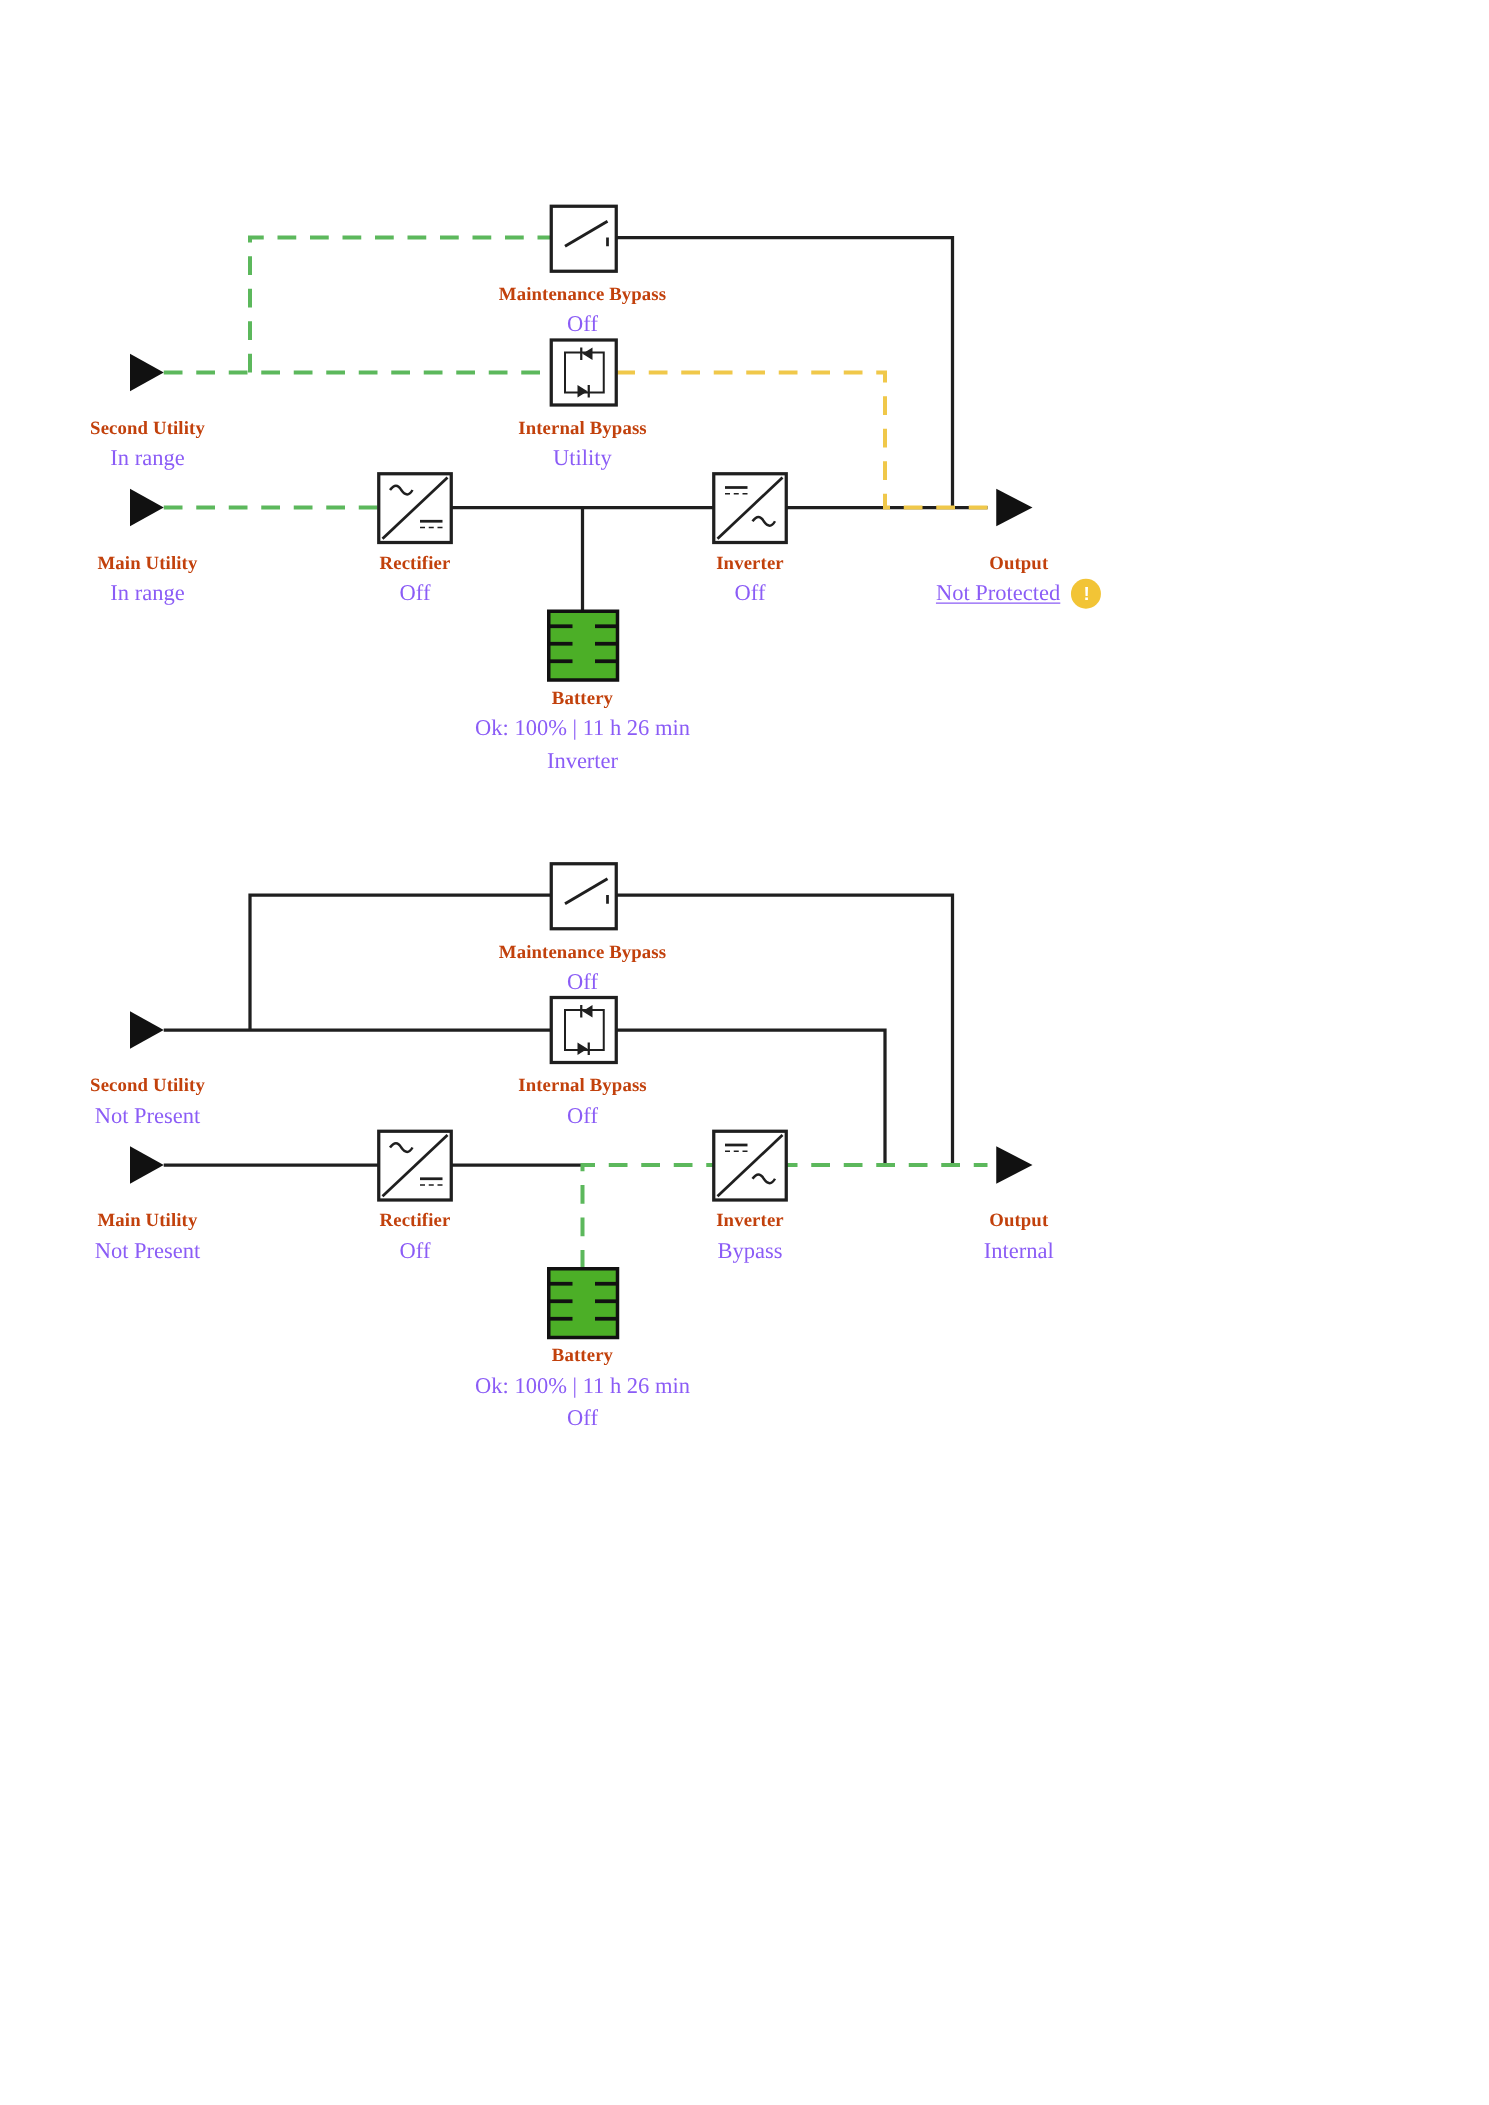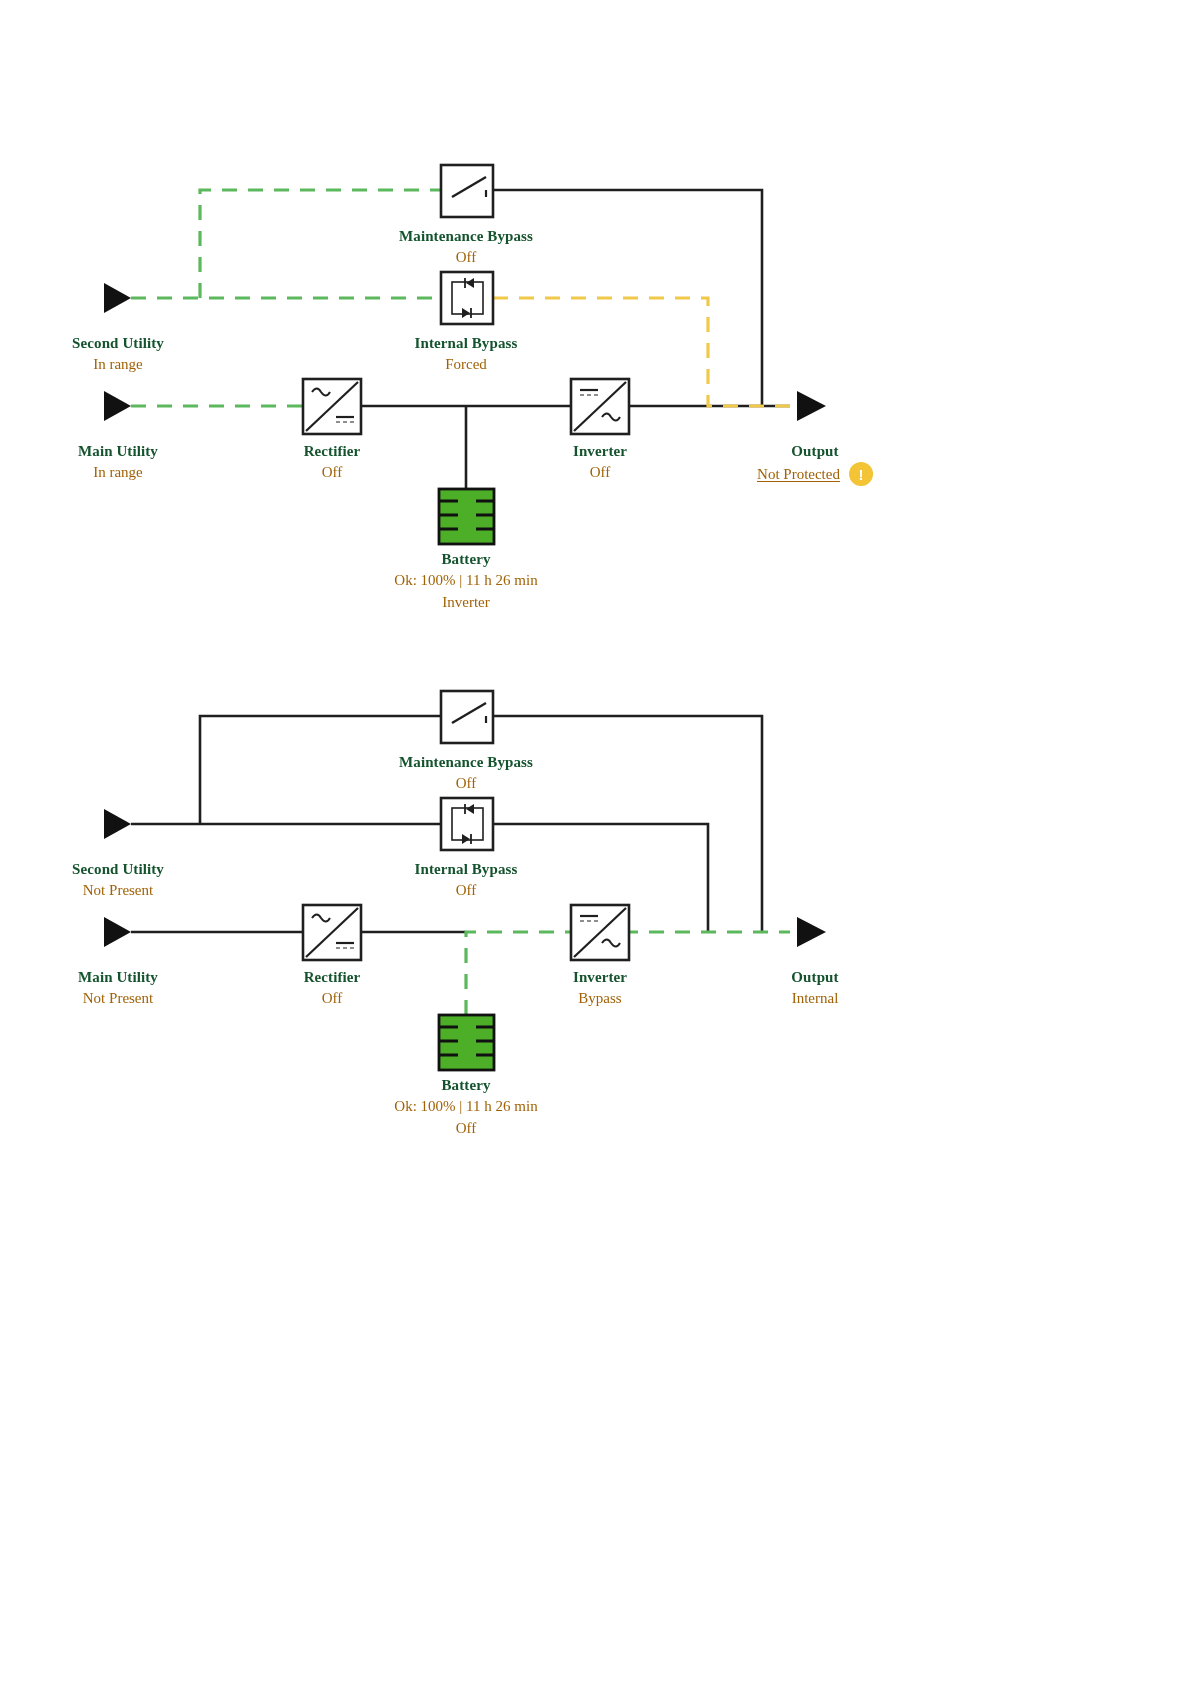--- a/index.html
+++ b/index.html
@@ -23,26 +23,26 @@
   .node-label{
     position:absolute;
     text-align:center;
     line-height:1.42;
     white-space:nowrap;
     transform:translateX(-50%);
   }
   .node-title{
     font-weight:bold;
     font-size:15px;
-    color:#14532d;
+    color:#c2410c;
     letter-spacing:.1px;
   }
   .node-status{
-    font-size:15px;
-    color:#a16207;
+    font-size:18px;
+    color:#8b5cf6;
   }
   .node-status.underlined{
     text-decoration:underline;
     text-underline-offset:2px;
   }
   .node-status-row{
     display:flex;
     align-items:center;
     justify-content:flex-start;
     gap:9px;
@@ -151,21 +151,21 @@
       <div class="node-status">In range</div>
     </div>
 
     <div class="node-label" style="left:466px;top:226px;">
       <div class="node-title">Maintenance Bypass</div>
       <div class="node-status">Off</div>
     </div>
 
     <div class="node-label" style="left:466px;top:333px;">
       <div class="node-title">Internal Bypass</div>
-      <div class="node-status">Forced</div>
+      <div class="node-status">Utility</div>
     </div>
 
     <div class="node-label" style="left:332px;top:441px;">
       <div class="node-title">Rectifier</div>
       <div class="node-status">Off</div>
     </div>
 
     <div class="node-label" style="left:600px;top:441px;">
       <div class="node-title">Inverter</div>
       <div class="node-status">Off</div>

